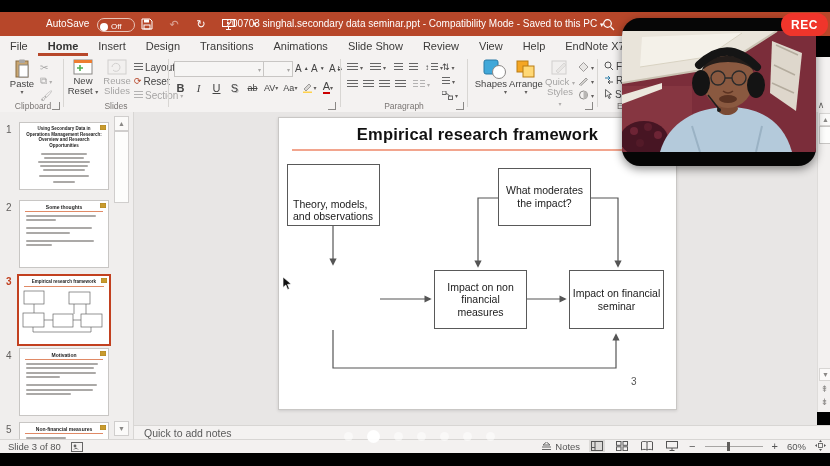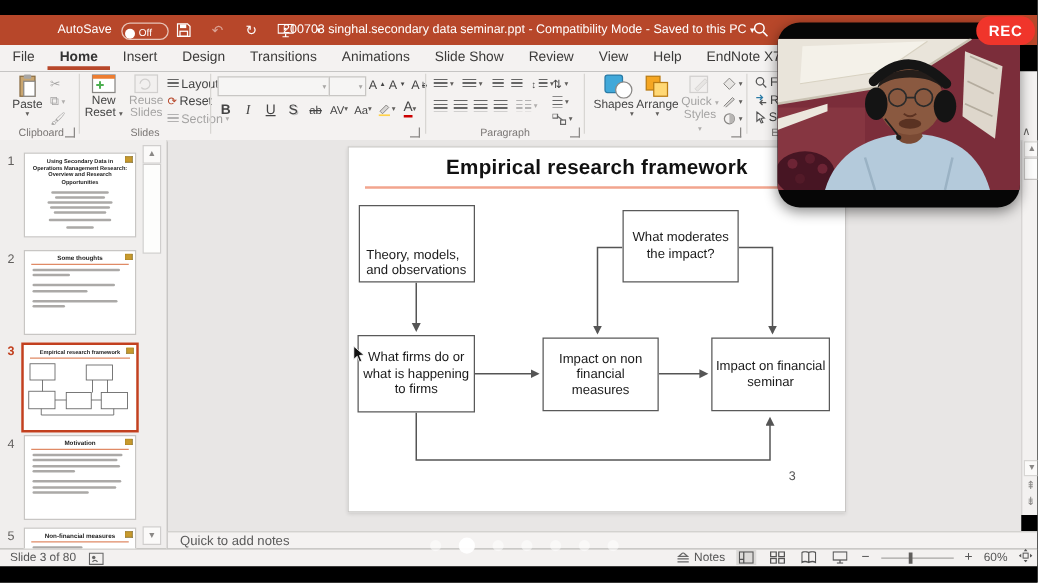--- a/index.html
+++ b/index.html
@@ -443,23 +443,20 @@
         <path class="ln" d="M101,181 H151" marker-end="url(#ah)"></path>
         <path class="ln" d="M248,181 H286" marker-end="url(#ah)"></path>
         <path class="ln" d="M54,212 V250 H337 V217" marker-end="url(#ah)"></path>
       </svg>
 
       <div class="dbox leftal" style="left:8px;top:46px;width:93px;height:62px;">
           <span>Theory, models, and observations</span>
         </div>
       <div class="dbox" style="left:219px;top:50px;width:93px;height:58px;">
           <span>What moderates the impact?</span>
-        </div>
-      <div class="dbox" style="left:7px;top:150px;width:94px;height:62px;">
-          <span>What firms do or what is happening to firms</span>
         </div>
       <div class="dbox" style="left:155px;top:152px;width:93px;height:59px;">
           <span>Impact on non financial measures</span>
         </div>
       <div class="dbox" style="left:290px;top:152px;width:95px;height:59px;">
           <span>Impact on financial seminar</span>
         </div>
 
       <svg style="position:absolute;left:2px;top:158px;" width="13" height="15" viewBox="0 0 13 15">
         <path d="M2,1 L2,11.5 L4.8,9 L6.6,13.5 L8.4,12.7 L6.6,8.4 L10.2,8 Z" fill="#111" stroke="#fff" stroke-width="0.7"></path>

